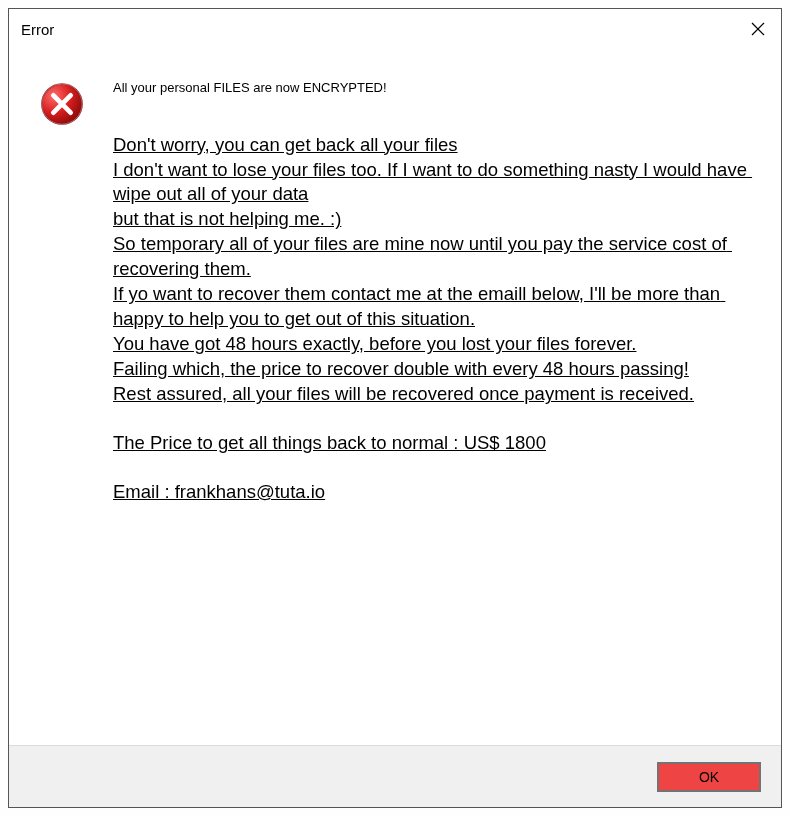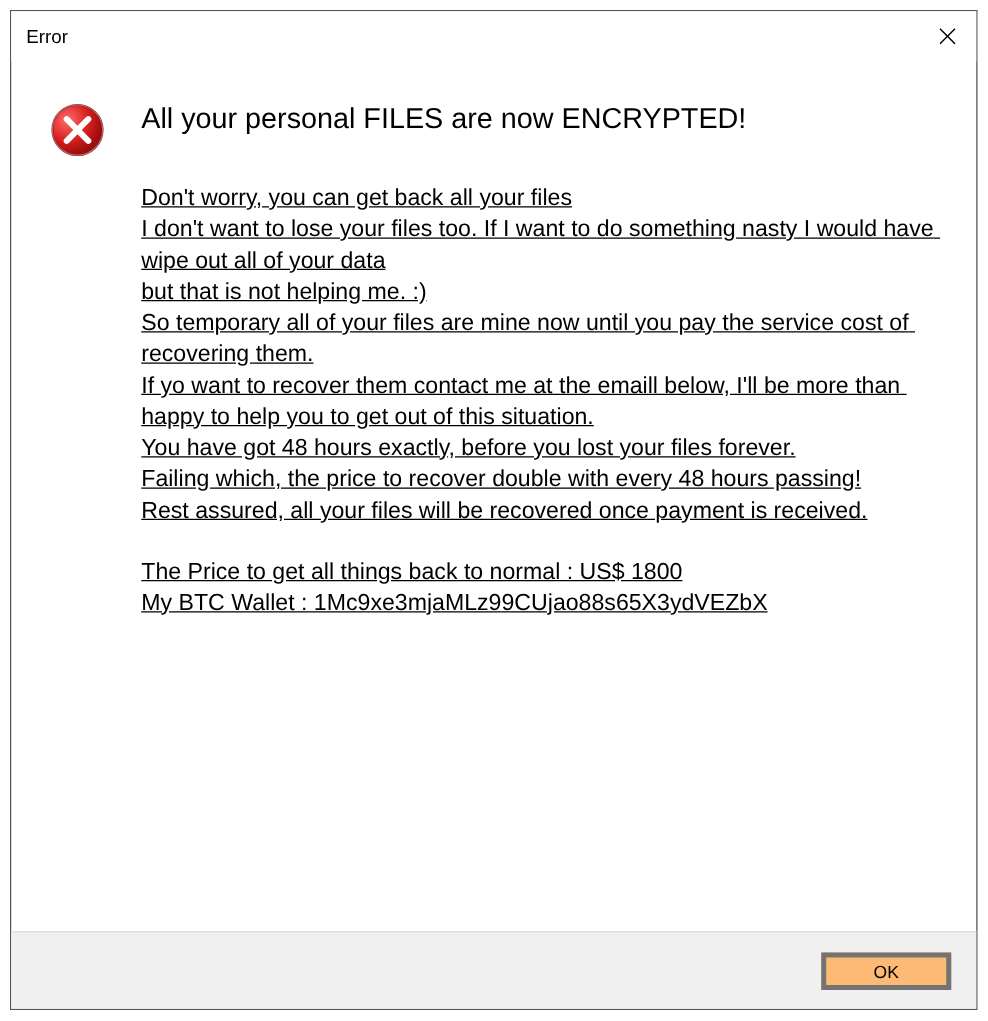--- a/index.html
+++ b/index.html
@@ -79,40 +79,40 @@
     height: 46px;
   }
   .text-col {
     flex: 1;
     font-size: 18.5px;
     line-height: 1.35;
     color: #000;
     padding-left: 14px;
   }
   .heading {
-    font-size: 23px;
+    font-size: 13px;
     font-weight: 400;
     margin-bottom: 36px;
   }
   .para { white-space: pre-wrap; text-decoration: underline; }
   .spacer { height: 24px; }
   .footer {
     height: 62px;
     background: #f0f0f0;
     border-top: 1px solid #dcdcdc;
     display: flex;
     align-items: center;
     justify-content: flex-end;
     padding-right: 20px;
   }
   .ok-btn {
     width: 104px;
     height: 30px;
-    background: #fdba74;
-    border: 4px solid #737373;
+    background: #ef4444;
+    border: 2px solid #737373;
     font-size: 14px;
     font-family: inherit;
     cursor: pointer;
     color: #000;
   }
 </style>
 </head>
 <body>
 
 <div class="watermark">
@@ -152,21 +152,21 @@
       <div class="para">Don't worry, you can get back all your files
 I don't want to lose your files too. If I want to do something nasty I would have wipe out all of your data
 but that is not helping me. :)
 So temporary all of your files are mine now until you pay the service cost of recovering them.
 If yo want to recover them contact me at the emaill below, I'll be more than happy to help you to get out of this situation.
 You have got 48 hours exactly, before you lost your files forever.
 Failing which, the price to recover double with every 48 hours passing!
 Rest assured, all your files will be recovered once payment is received.</div>
       <div class="spacer"></div>
       <div class="para">The Price to get all things back to normal : US$ 1800</div>
-      <div class="para">My BTC Wallet : 1Mc9xe3mjaMLz99CUjao88s65X3ydVEZbX</div>
       <div class="spacer"></div>
+      <div class="para">Email : frankhans@tuta.io</div>
     </div>
   </div>
 
   <div class="footer">
     <button class="ok-btn">OK</button>
   </div>
 </div>
 
 </body></html>

